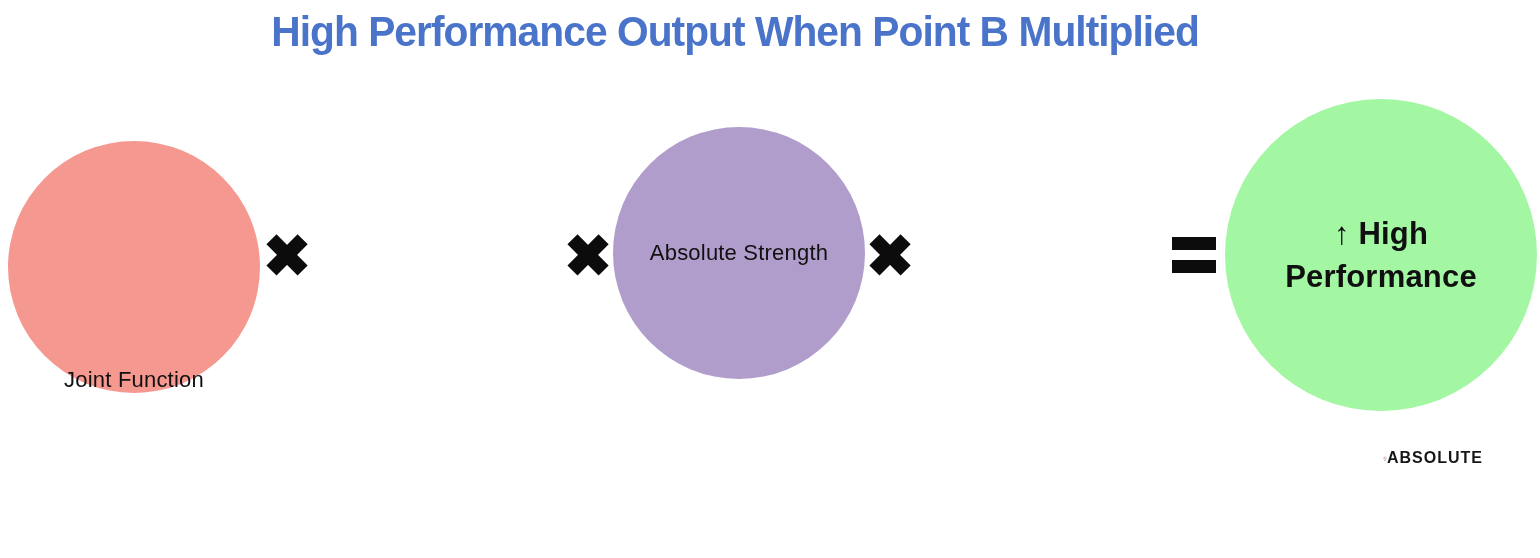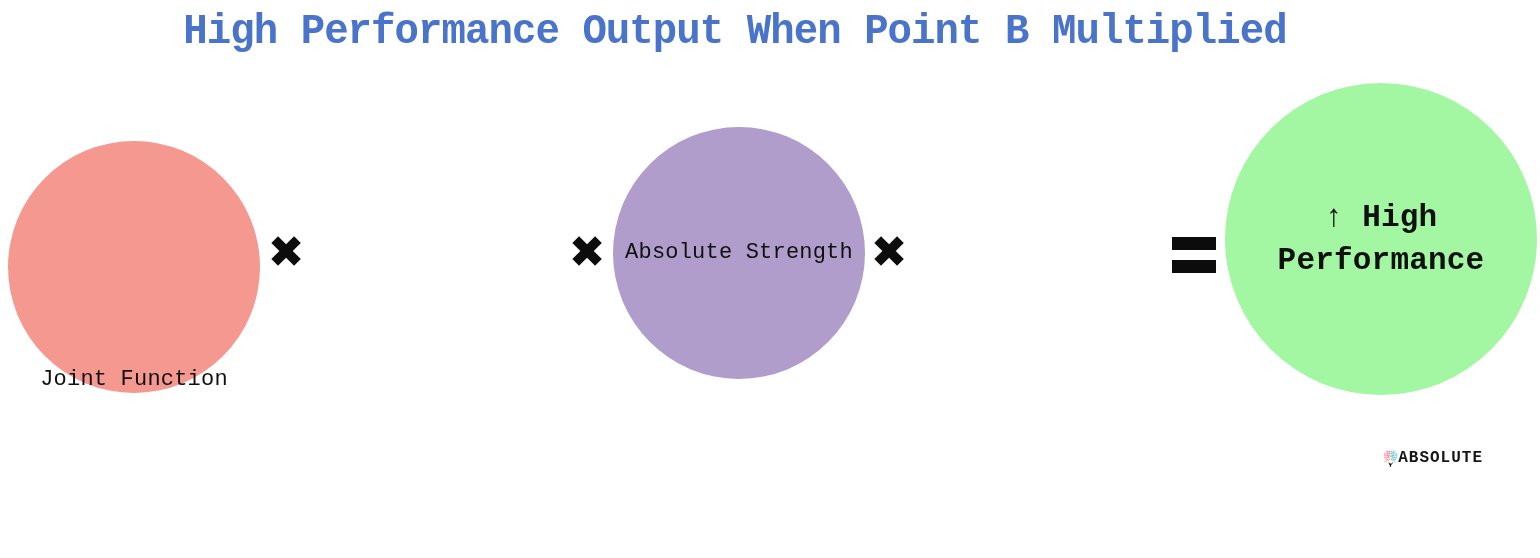--- a/index.html
+++ b/index.html
@@ -1,21 +1,21 @@
 <!DOCTYPE html>
 <html><head>
 <meta charset="utf-8">
 <style>
   html,body{margin:0;padding:0;background:#ffffff;}
   .canvas{
     position:relative;
     width:1540px;height:470px;
     background:#ffffff;
     overflow:hidden;
-    font-family:Liberation Mono, monospace;
+    font-family:Liberation Sans, sans-serif;
   }
   .title{
     position:absolute;
     left:0;top:8px;width:1470px;
     margin:0;
     text-align:center;
     font-size:42px;
     font-weight:bold;
     letter-spacing:-1px;
     color:#4a74c9;
@@ -33,21 +33,21 @@
   .node-label{
     color:#101010;
     font-size:22px;
     letter-spacing:.2px;
     line-height:1.25;
   }
   .n1{left:8px;   top:141px; width:252px; height:252px;align-items:flex-end;}
   .n2{left:311px; top:127px; width:252px; height:252px;}
   .n3{left:613px; top:127px; width:252px; height:252px;}
   .n4{left:916px; top:127px; width:252px; height:252px;}
-  .n5{left:1225px;top:83px;  width:312px; height:312px;}
+  .n5{left:1225px;top:99px;  width:312px; height:312px;}
   .n5 .node-label{
     font-weight:bold;
     font-size:31px;
     max-width:240px;
     line-height:1.4;
   }
   .op{
     position:absolute;
     width:64px;height:72px;
     display:flex;align-items:center;justify-content:center;

